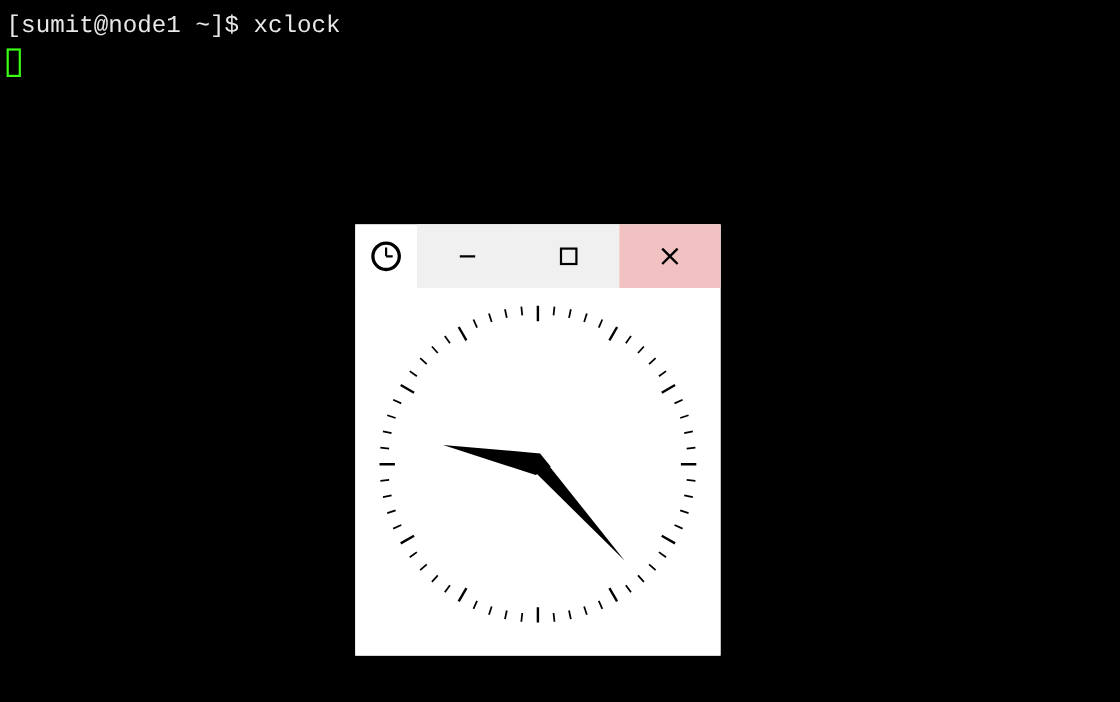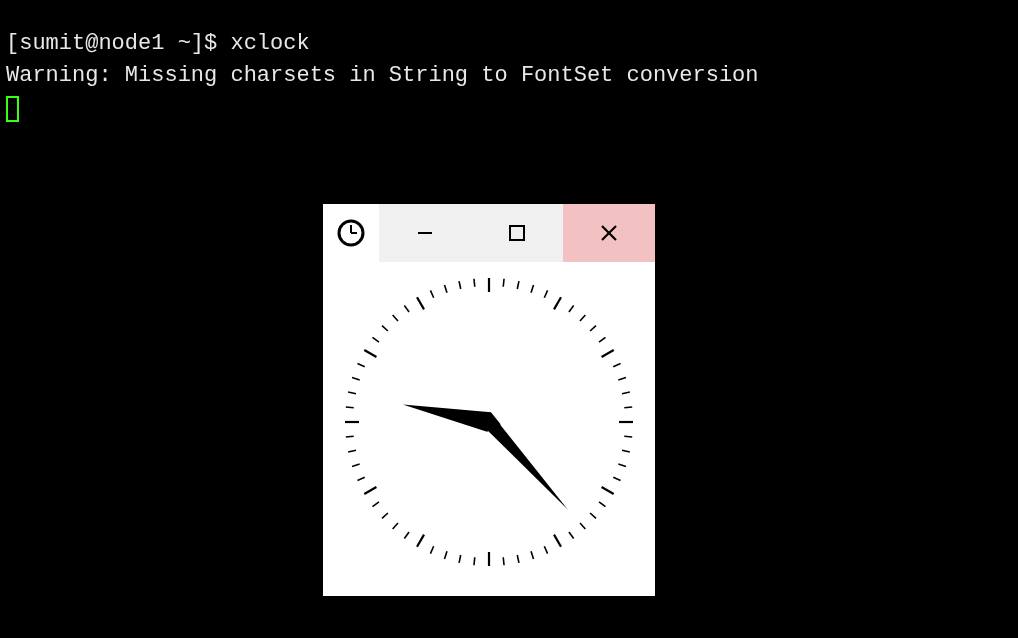--- a/index.html
+++ b/index.html
@@ -9,21 +9,20 @@
       background: #000;
       font-family: "Courier New", monospace;
       font-size: 22px;
       overflow: hidden;
       position: relative;
     }
     .terminal {
       padding: 8px 6px;
       color: #e8e8e8;
       line-height: 1.45;
-      margin-top: 20px;
     }
     .prompt-user { color: #e8e8e8; }
     .cmd { color: #e8e8e8; }
     .warning-line { color: #e8e8e8; }
     .cursor {
       display: inline-block;
       width: 13px;
       height: 26px;
       border: 2px solid #39ff14;
       margin-top: 4px;
@@ -75,21 +74,20 @@
   </style>
 </head>
 <body>
 
 <div class="terminal">
   <div>
     <span class="prompt-user">[sumit@node1 ~]$</span>
     <span> </span>
     <span class="cmd">xclock</span>
   </div>
-  <div class="warning-line">Warning: Missing charsets in String to FontSet conversion</div>
   <div><span class="cursor"></span></div>
 </div>
 
 <div class="xclock-window">
   <div class="titlebar">
     <div class="title-icon-area">
       <svg width="30" height="30" viewBox="0 0 30 30">
         <circle cx="15" cy="15" r="12" fill="none" stroke="#000" stroke-width="3"></circle>
         <line x1="15" y1="15" x2="15" y2="7" stroke="#000" stroke-width="2"></line>
         <line x1="15" y1="15" x2="21" y2="15" stroke="#000" stroke-width="2"></line>

